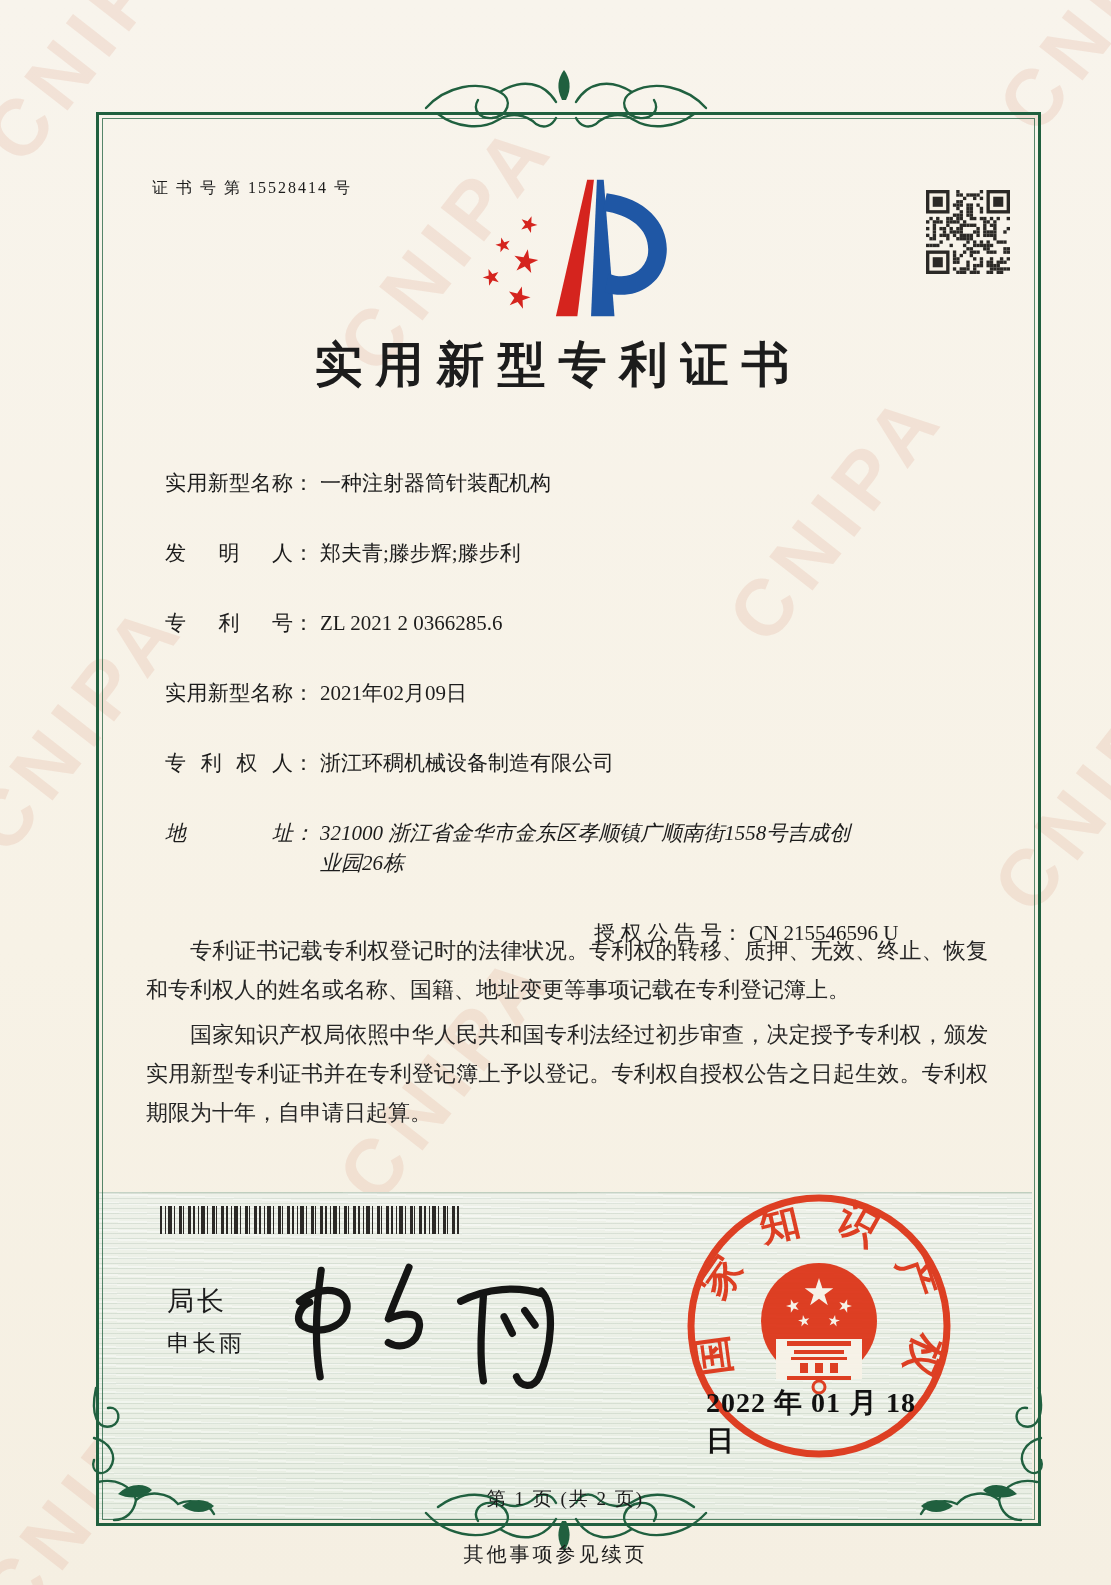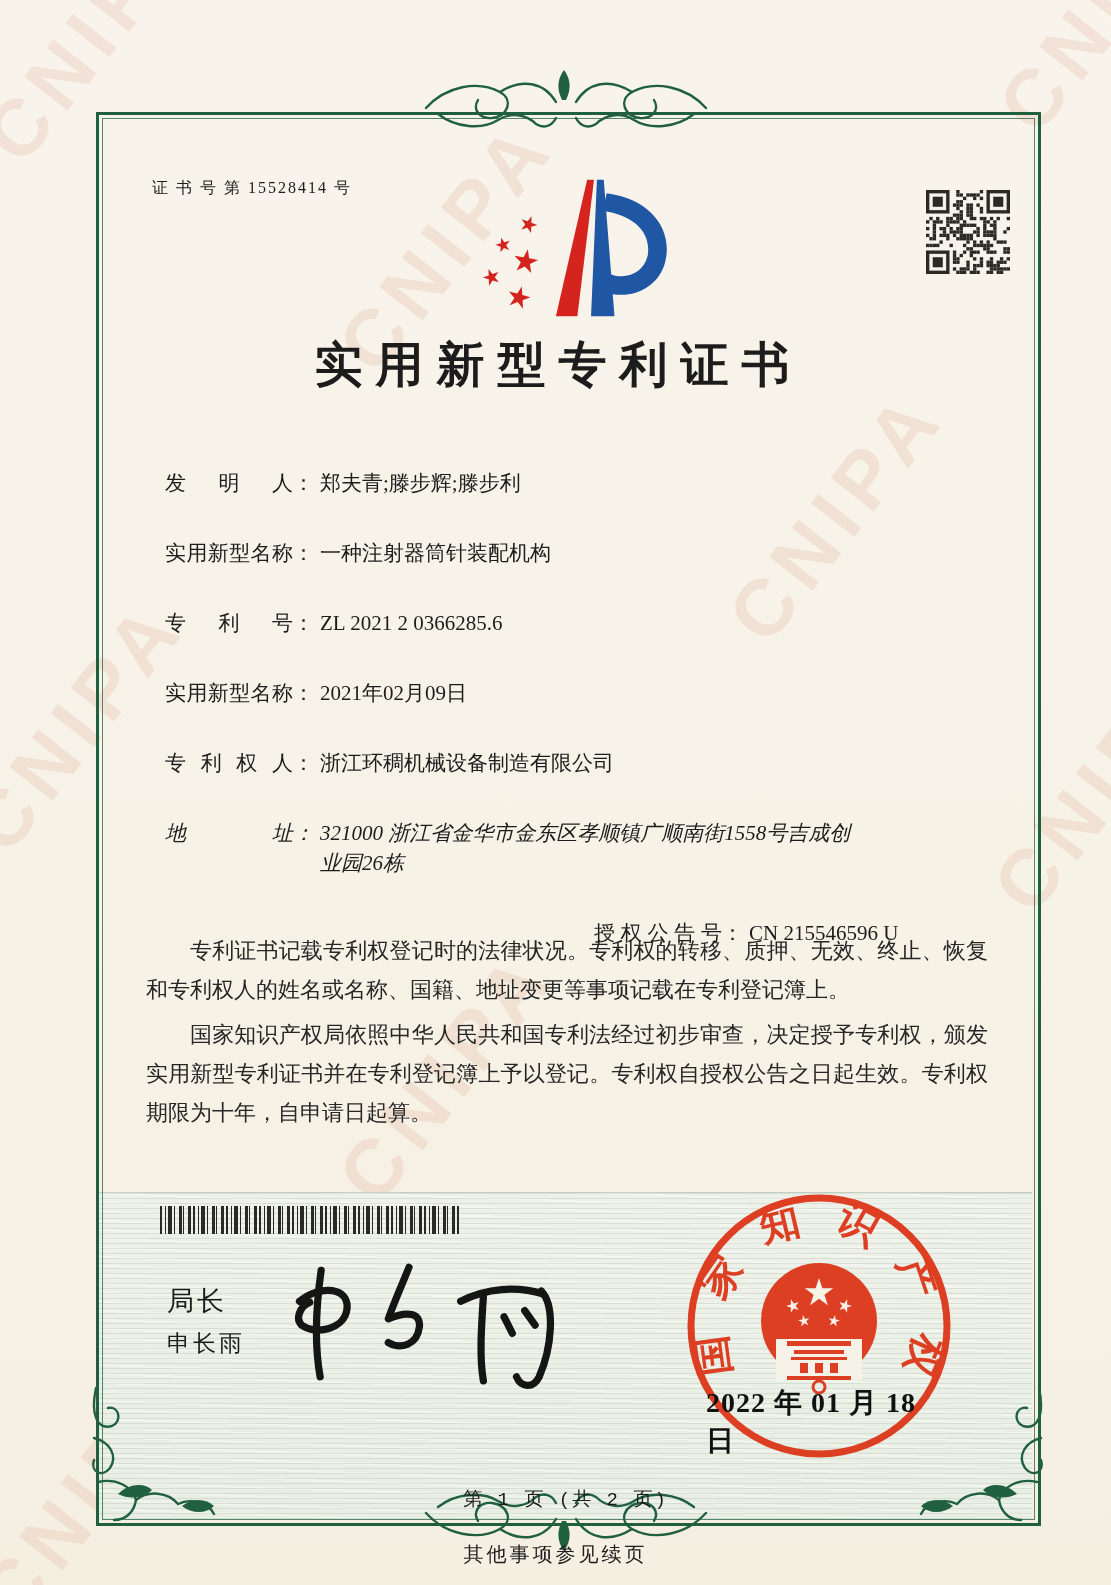--- a/index.html
+++ b/index.html
@@ -69,21 +69,21 @@
   .seal{position:absolute;z-index:3;left:683px;top:1190px;width:272px;height:272px;}
   .seal svg{mix-blend-mode:multiply;opacity:.95;}
   .seal-ring{fill:none;stroke:var(--seal-red);stroke-width:7;}
   .seal-text{font-size:40px;font-weight:700;letter-spacing:30px;fill:var(--seal-red);
     font-family:"Liberation Serif","DejaVu Serif",serif;}
   .red{fill:var(--seal-red);}
   .paperfill{fill:var(--paper);}
   .seal-date{position:absolute;z-index:5;left:706px;top:1384px;width:212px;text-align:left;
     font-size:28px;font-weight:700;letter-spacing:1px;color:#111;}
   .pageinfo{position:absolute;z-index:3;left:96px;top:1486px;width:939px;text-align:center;
-    font-size:19px;letter-spacing:2px;font-family:Liberation Mono, monospace;}
+    font-size:19px;letter-spacing:2px;}
   .note{position:absolute;z-index:3;left:0;top:1541px;width:1111px;text-align:center;
     font-size:20px;letter-spacing:3px;}
   .logo .lred{fill:var(--logo-red);}
   .logo .lblue{fill:var(--logo-blue);}
 </style>
 </head>
 <body>
 
 <div class="page">
 
@@ -377,24 +377,24 @@
         <rect x="64.6" y="81.6" width="3.4" height="3.4"></rect>
         <rect x="71.4" y="81.6" width="3.4" height="3.4"></rect>
         <rect x="74.8" y="81.6" width="3.4" height="3.4"></rect>
       </g>
   </svg>
 
   <h1 class="title">实用新型专利证书</h1>
 
   <div class="fields">
     <div class="frow">
+      <span class="f-label">实用新型名称</span><span class="f-colon">：</span><span class="f-value">一种注射器筒针装配机构</span>
+    </div>
+    <div class="frow">
       <span class="f-label">发明人</span><span class="f-colon">：</span><span class="f-value">郑夫青;滕步辉;滕步利</span>
-    </div>
-    <div class="frow">
-      <span class="f-label">实用新型名称</span><span class="f-colon">：</span><span class="f-value">一种注射器筒针装配机构</span>
     </div>
     <div class="frow">
       <span class="f-label">专利号</span><span class="f-colon">：</span><span class="f-value">ZL 2021 2 0366285.6</span>
     </div>
     <div class="frow">
       <span class="f-label">实用新型名称</span><span class="f-colon">：</span><span class="f-value">2021年02月09日</span>
     </div>
     <div class="frow">
       <span class="f-label">专利权人</span><span class="f-colon">：</span><span class="f-value">浙江环稠机械设备制造有限公司</span>
     </div>

